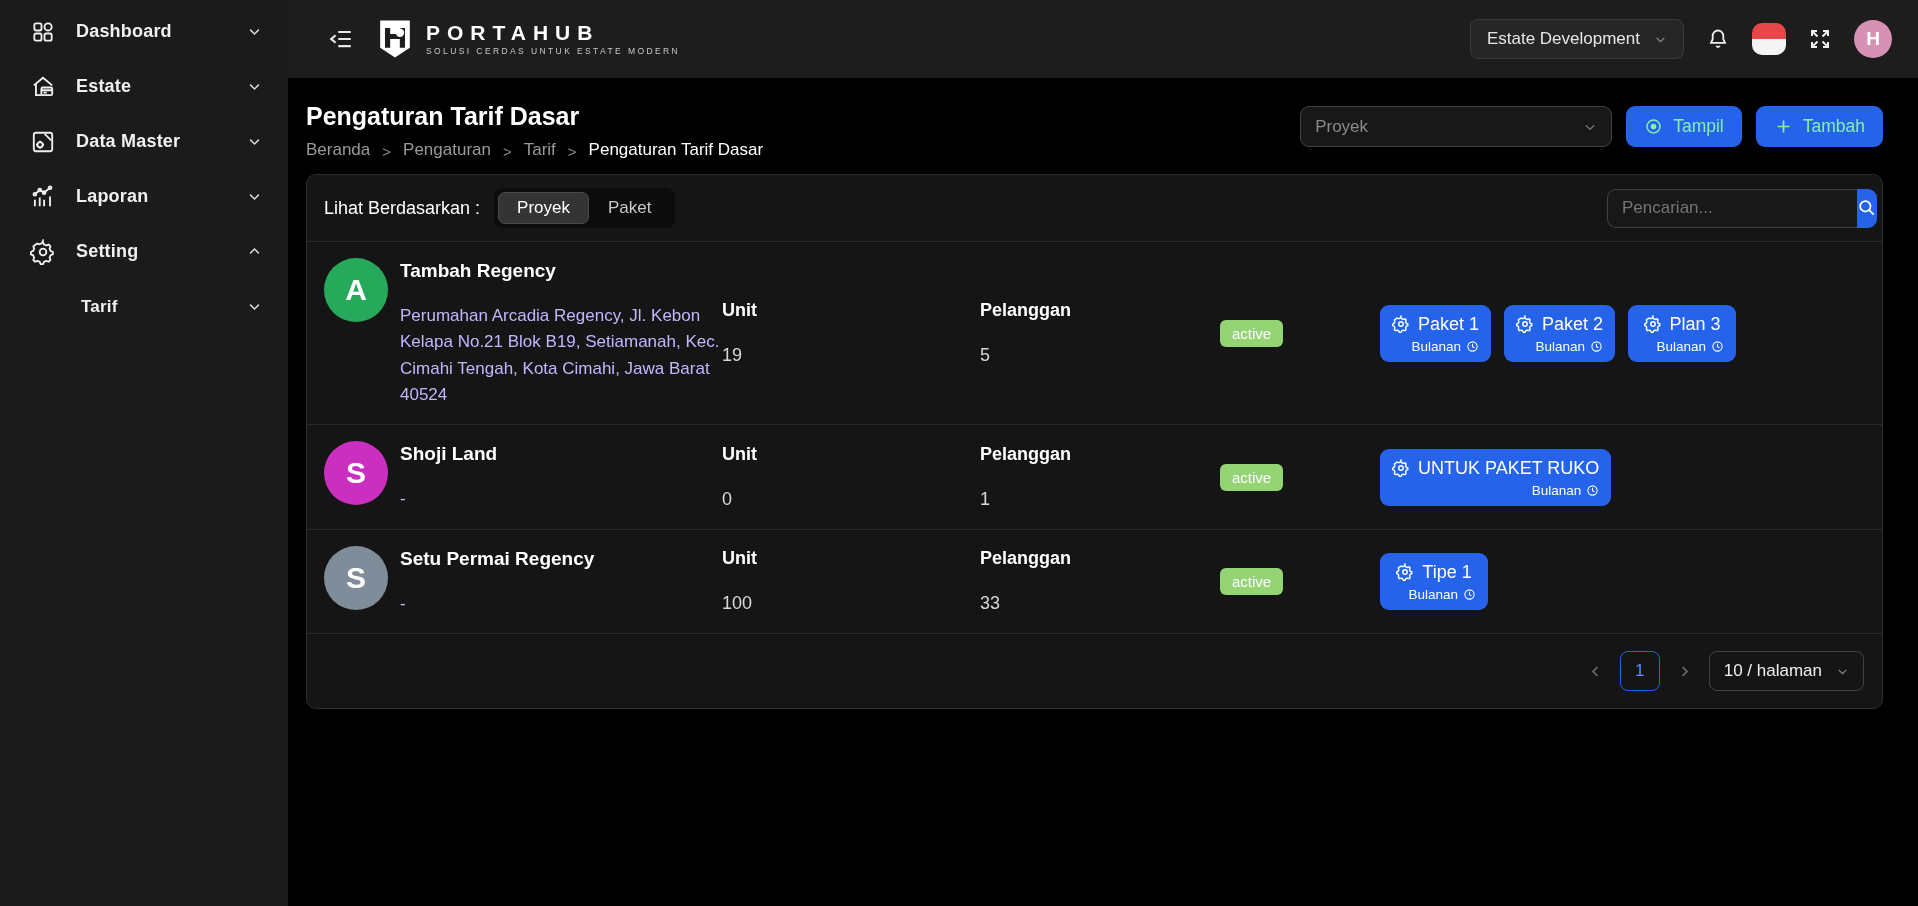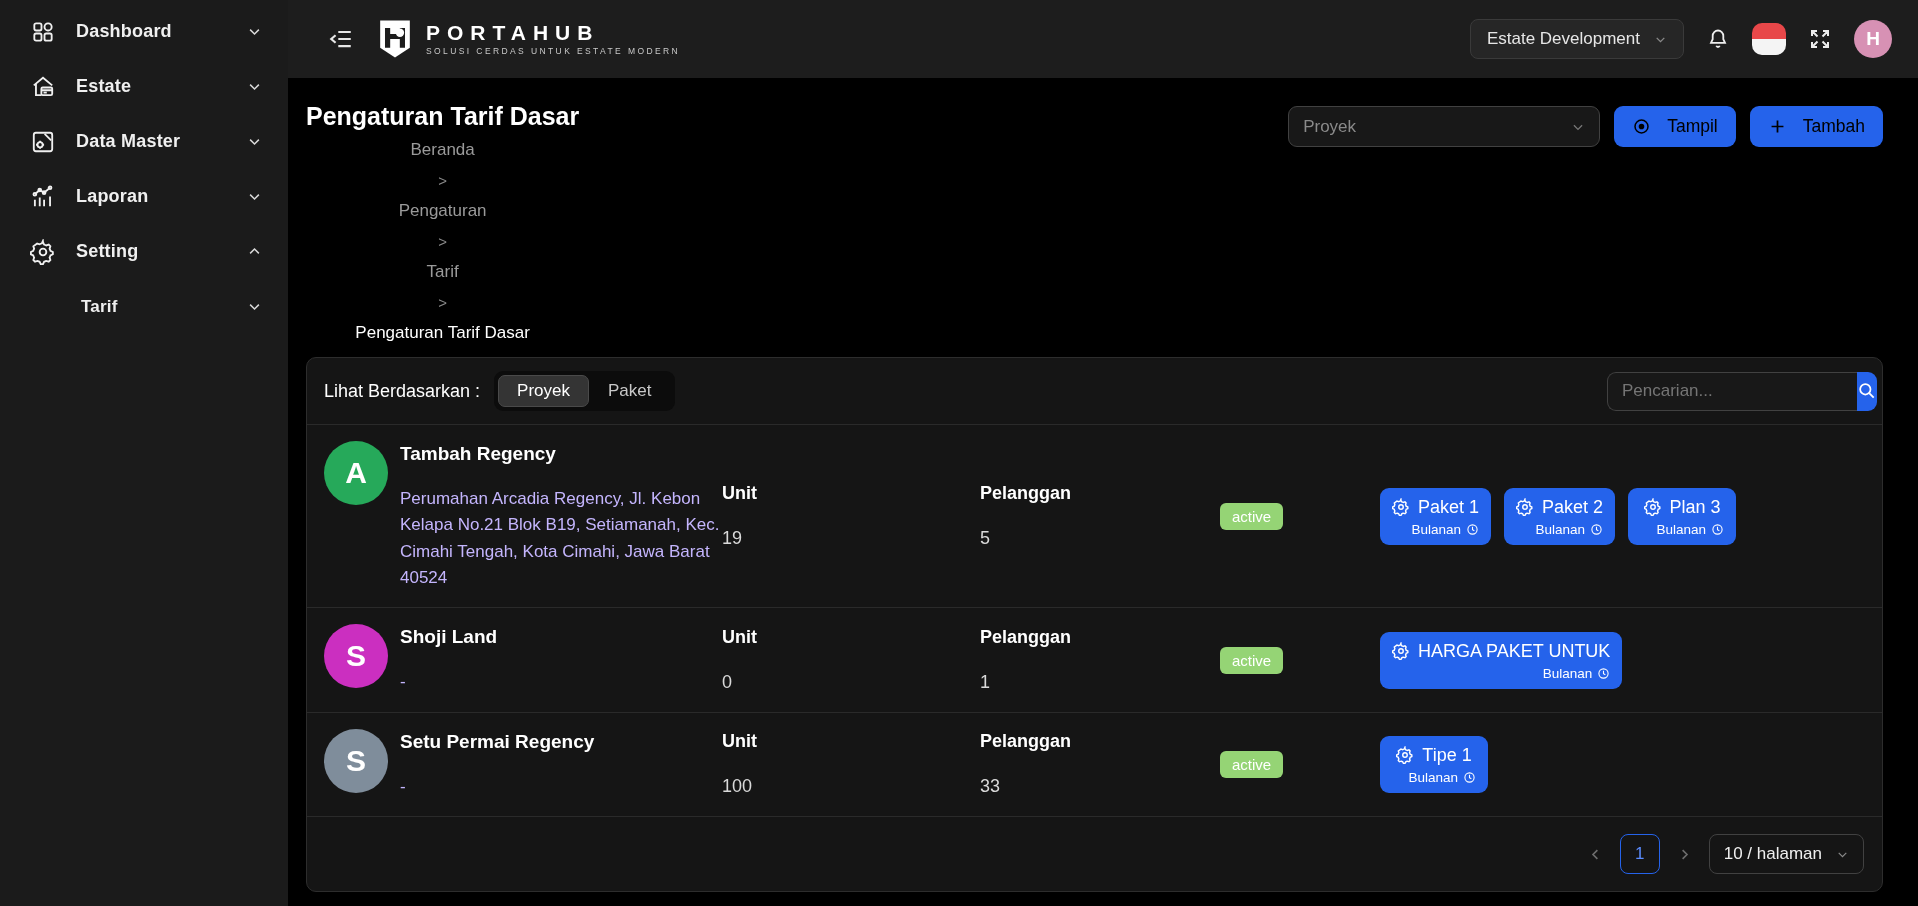--- a/index.html
+++ b/index.html
@@ -40,31 +40,31 @@
   .flag { width:34px; height:32px; border-radius:10px; overflow:hidden; cursor:pointer; display:flex; flex-direction:column; }
   .flag .f-top { flex:1; background:#e84749; }
   .flag .f-bot { flex:1; background:#f4f4f4; }
   .user-avatar { width:38px; height:38px; border-radius:50%; background:#d791b4; color:#fff;
     font-weight:700; font-size:19px; display:flex; align-items:center; justify-content:center; cursor:pointer; }
 
   
   .content { flex:1; background:#000; padding:24px 35px 0 18px; }
   .page-head { display:flex; justify-content:space-between; align-items:flex-start; }
   .page-title { font-size:25px; font-weight:700; color:#fff; }
-  .breadcrumb { margin-top:9px; font-size:17px; color:#9a9a9a; display:flex; gap:12px; align-items:center;flex-direction:column; }
+  .breadcrumb { margin-top:9px; font-size:17px; color:#9a9a9a; display:flex; gap:12px; align-items:flex-end; }
   .crumb { cursor:pointer; }
   .crumb.current { color:#fff; cursor:default; }
   .crumb-sep { color:#8a8a8a; font-size:15px; }
   .head-actions { display:flex; gap:14px; align-items:center; margin-top:4px; }
   .select-proyek { width:312px; height:41px; background:#181818; border:1px solid #414141; border-radius:9px;
     display:flex; align-items:center; justify-content:space-between; padding:0 14px; cursor:pointer; }
   .select-proyek span { color:#8a8a8a; font-size:17px; }
   .select-proyek .schev { color:#777; display:flex; }
-  .btn-blue { background:#2563eb; border:none; color:#000000; height:41px; border-radius:9px;
-    display:flex; align-items:center; gap:16px; padding:0 18px; font-size:17.5px; cursor:pointer;
+  .btn-blue { background:#2563eb; border:none; color:#86efac; height:41px; border-radius:9px;
+    display:flex; align-items:center; gap:10px; padding:0 18px; font-size:17.5px; cursor:pointer;
     font-family:"Liberation Sans", sans-serif; }
   .btn-blue svg { width:19px; height:19px; }
 
   
   .card { margin-top:14px; background:#151515; border:1px solid #2d2d2d; border-radius:10px; }
   .card-toolbar { display:flex; align-items:center; justify-content:space-between; padding:13px 17px; }
   .toolbar-left { display:flex; align-items:center; gap:14px; }
   .viewby-label { font-size:18px; font-weight:400; color:#fff; }
   .seg-group { background:#0c0c0c; border-radius:9px; padding:4px; display:flex; }
   .seg { font-size:17px; color:#c9c9c9; padding:6px 19px; border-radius:7px; cursor:pointer; }
@@ -399,21 +399,21 @@
             <div class="stat-value">1</div>
           </div>
           <span class="badge">active</span>
           <div class="pkg-list">
             <button class="pkg-btn">
               <span class="pkg-top">
                   <svg viewBox="0 0 24 24" fill="none" stroke="currentColor" stroke-width="1.9">
                     <circle cx="12" cy="12" r="3"></circle>
                     <path d="M12 2.9l1 2.2a7 7 0 0 1 2 .8l2.3-.7 1.5 1.5-.7 2.3a7 7 0 0 1 .8 2l2.2 1v2.1l-2.2 1a7 7 0 0 1-.8 2l.7 2.3-1.5 1.5-2.3-.7a7 7 0 0 1-2 .8l-1 2.2h-2.1l-1-2.2a7 7 0 0 1-2-.8l-2.3.7-1.5-1.5.7-2.3a7 7 0 0 1-.8-2l-2.2-1v-2.1l2.2-1a7 7 0 0 1 .8-2l-.7-2.3L6.6 4.2l2.3.7a7 7 0 0 1 2-.8l1-2.2z"></path>
                   </svg>
-                  <span>HARGA PAKET UNTUK</span>
+                  <span>UNTUK PAKET RUKO</span>
                 </span>
               <span class="pkg-bottom">
                   <span>Bulanan</span>
                   <svg viewBox="0 0 24 24" fill="none" stroke="currentColor" stroke-width="2">
                     <circle cx="12" cy="12" r="8.5"></circle>
                     <path d="M12 7v5.3l3.4 2"></path>
                   </svg>
                 </span>
             </button>
           </div>

